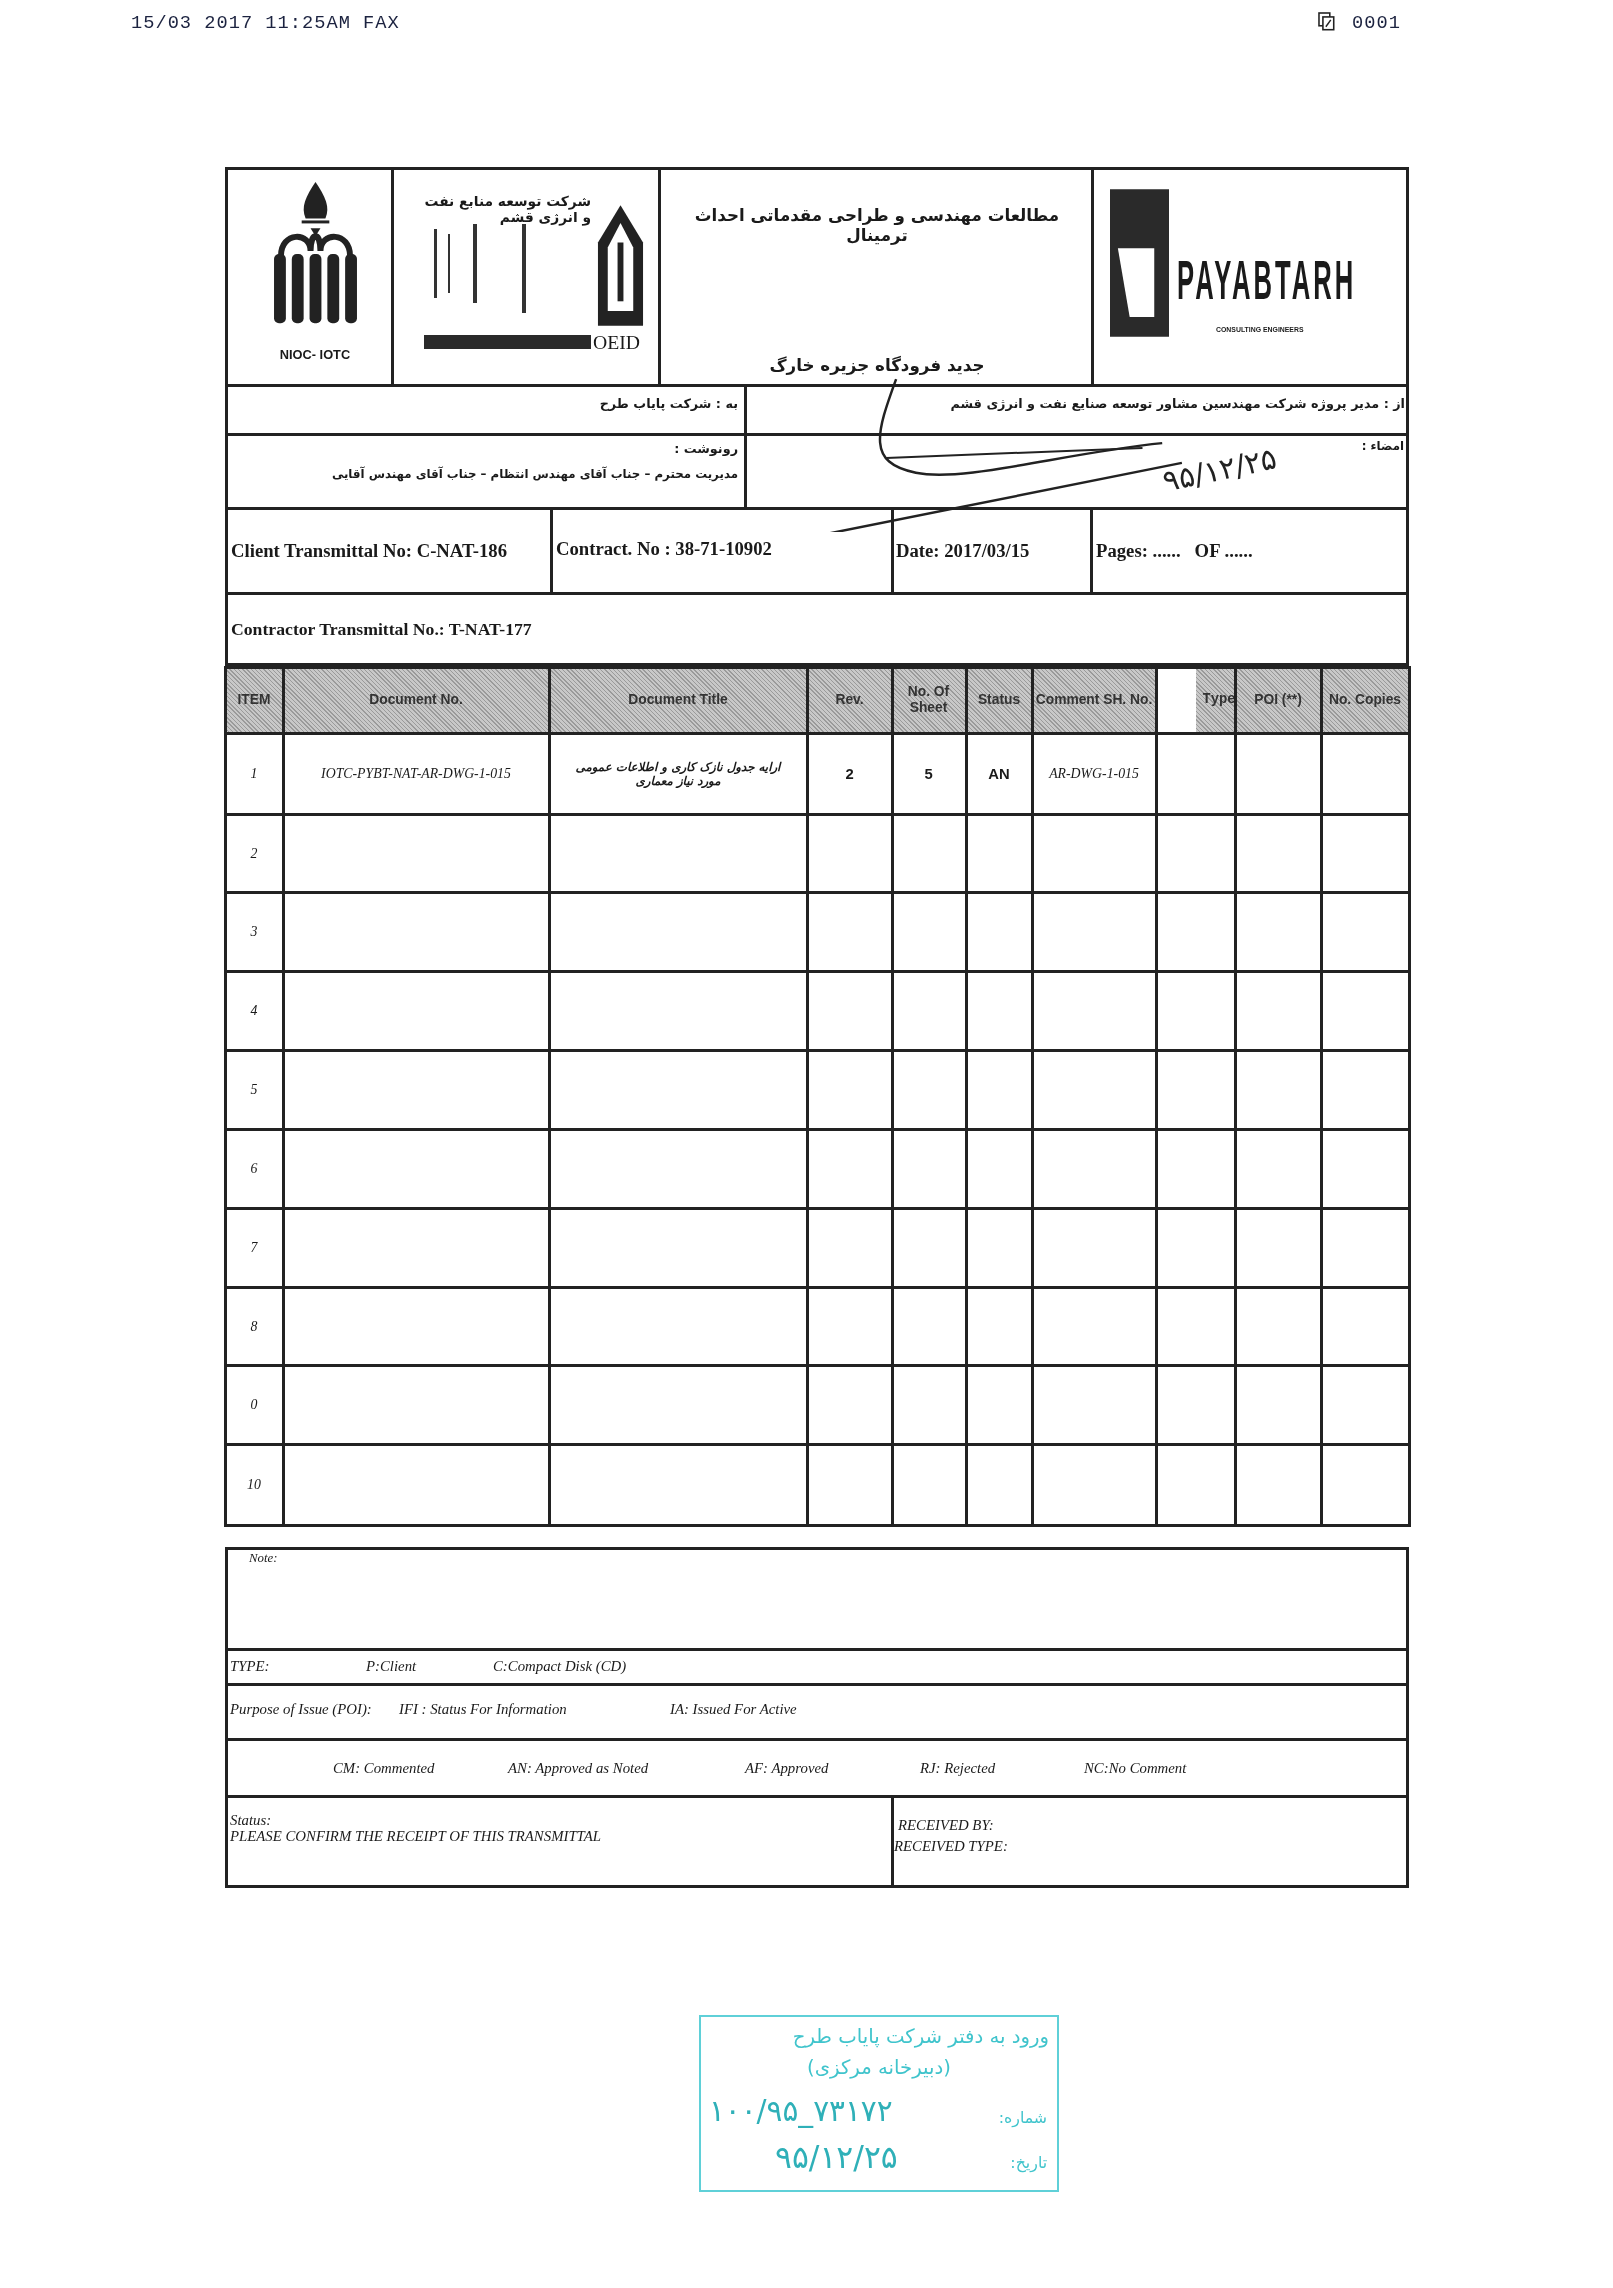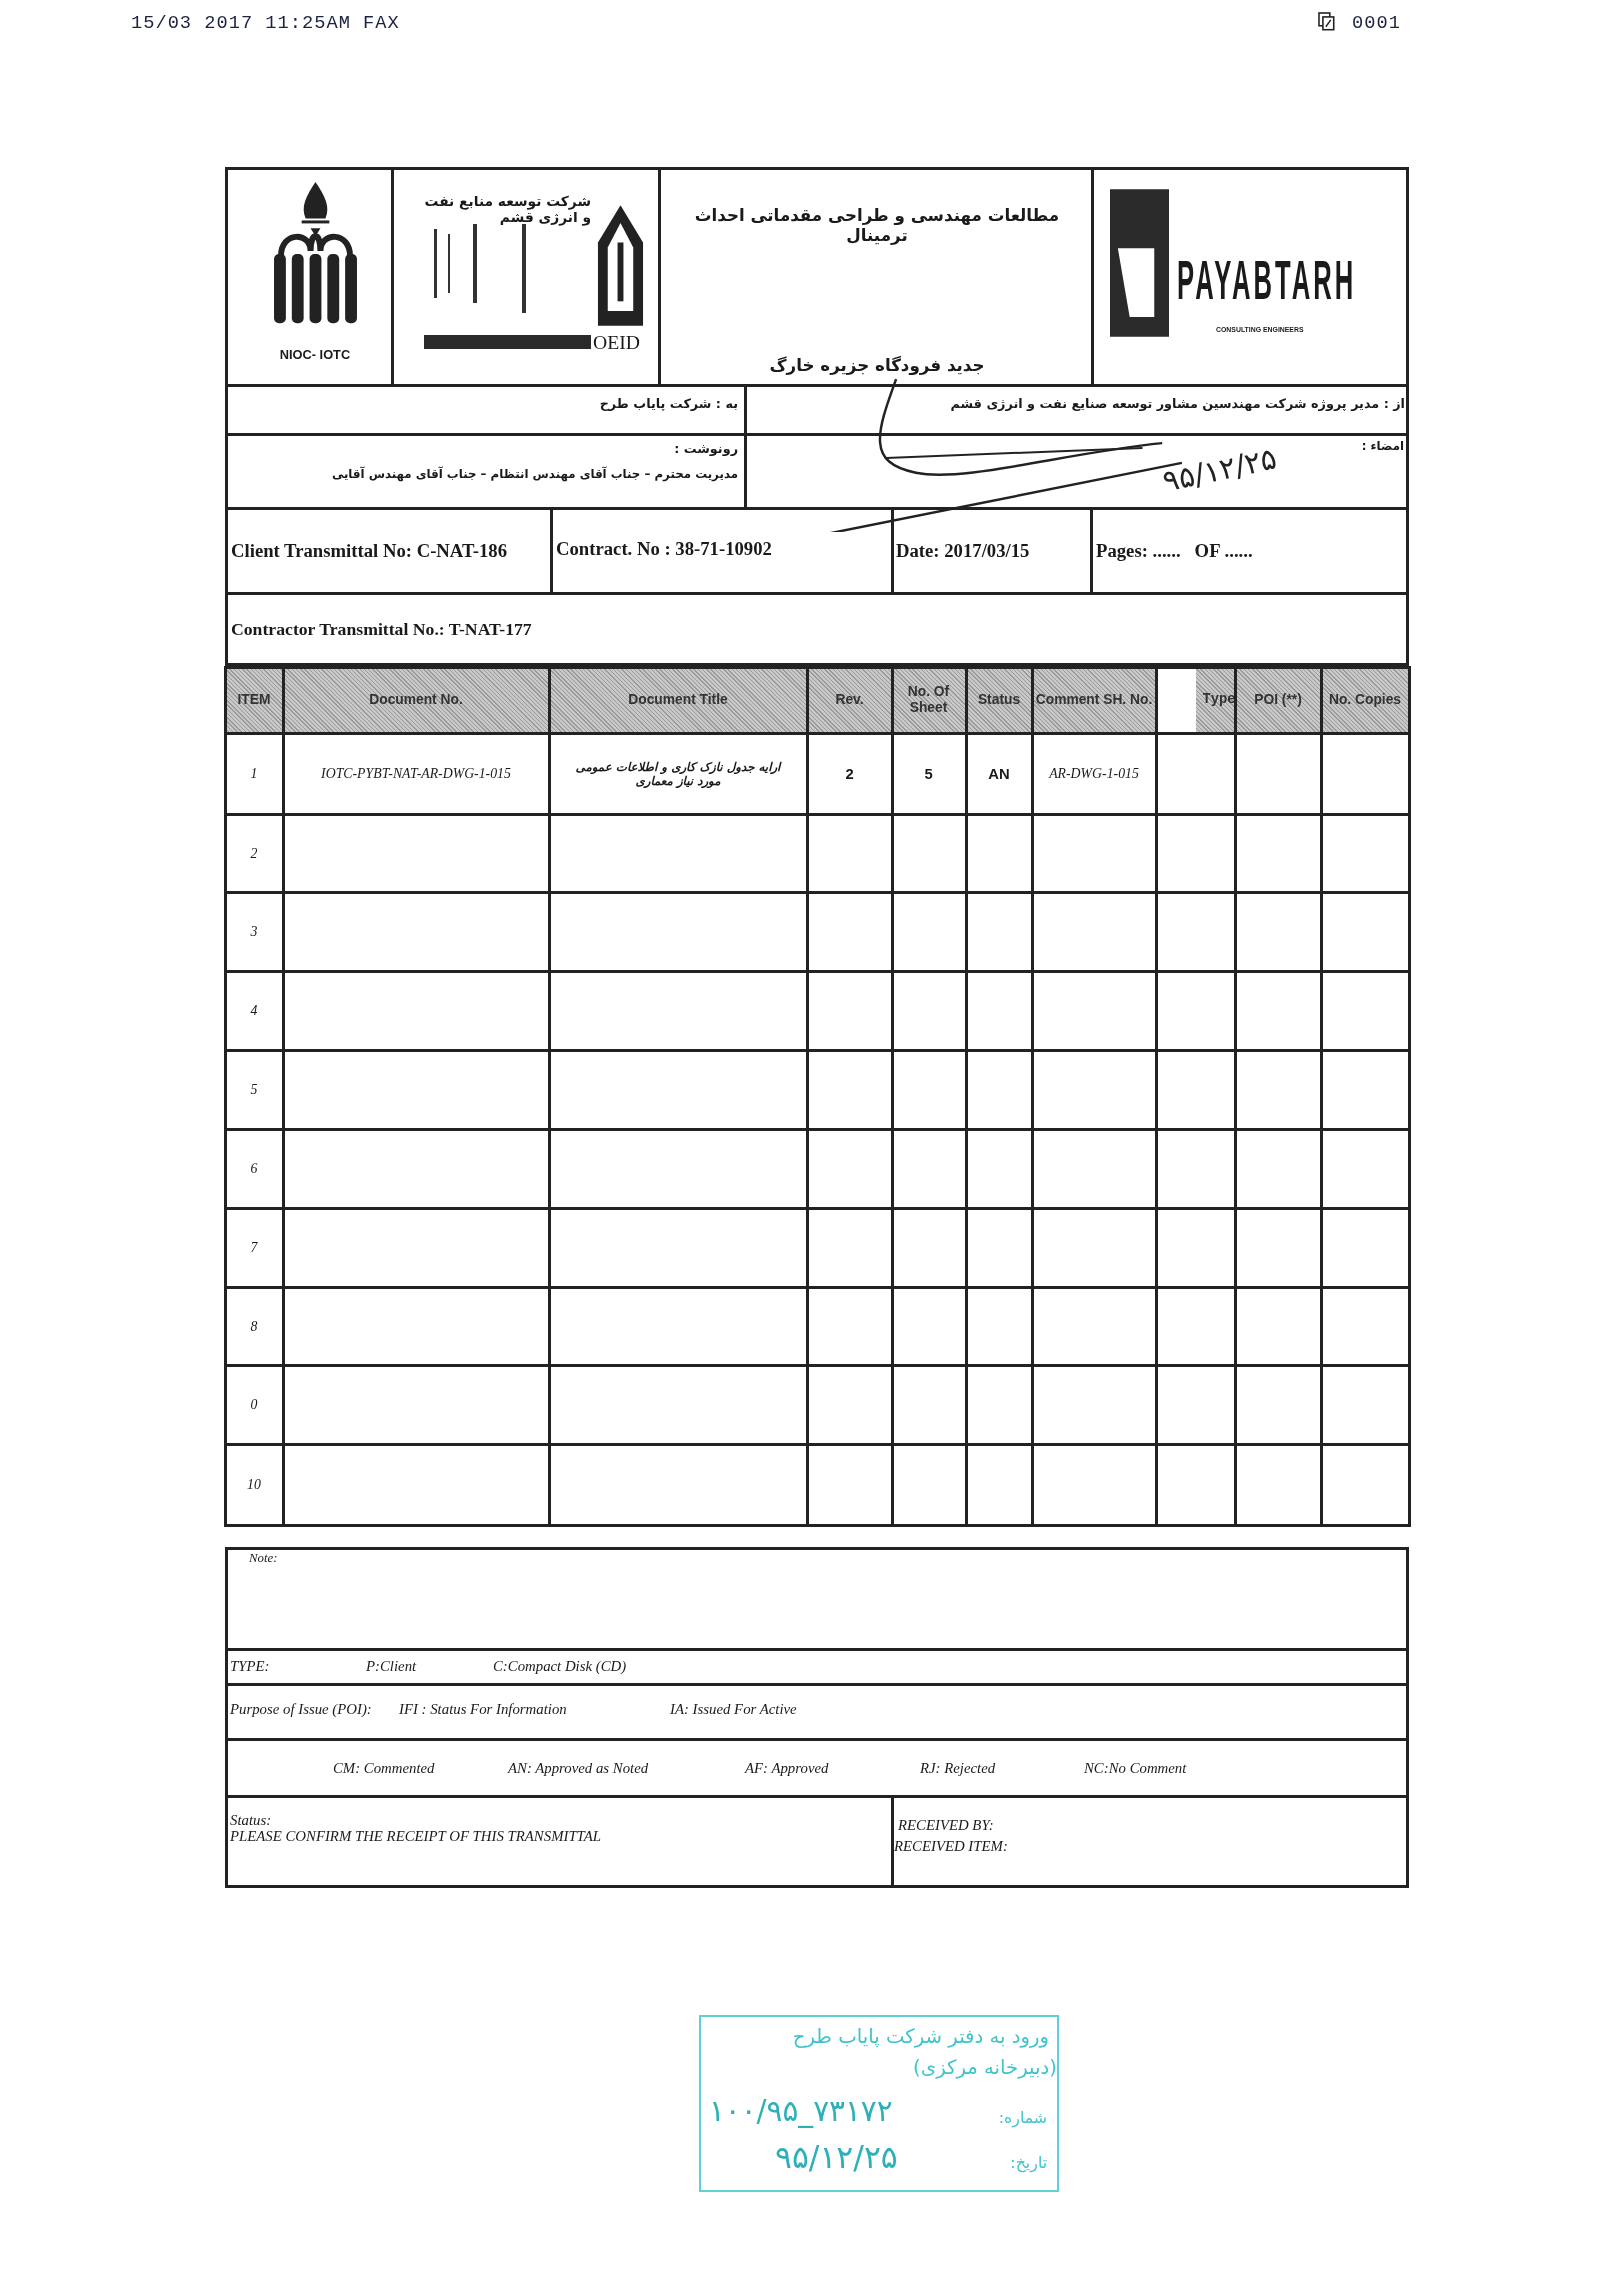--- a/index.html
+++ b/index.html
@@ -257,23 +257,23 @@
 <div class="abs ital" style="left:399px; top:1701px;">IFI : Status For Information</div>
 <div class="abs ital" style="left:670px; top:1701px;">IA: Issued For Active</div>
 <div class="abs ital" style="left:230px; top:1812px;">Status:</div>
 <div class="abs ital" style="left:333px; top:1760px;">CM: Commented</div>
 <div class="abs ital" style="left:508px; top:1760px;">AN: Approved as Noted</div>
 <div class="abs ital" style="left:745px; top:1760px;">AF: Approved</div>
 <div class="abs ital" style="left:920px; top:1760px;">RJ: Rejected</div>
 <div class="abs ital" style="left:1084px; top:1760px;">NC:No Comment</div>
 <div class="abs ital" style="left:230px; top:1828px;">PLEASE CONFIRM THE RECEIPT OF THIS TRANSMITTAL</div>
 <div class="abs ital" style="left:898px; top:1817px;">RECEIVED BY:</div>
-<div class="abs ital" style="left:894px; top:1838px;">RECEIVED ITEM:</div>
+<div class="abs ital" style="left:894px; top:1838px;">RECEIVED TYPE:</div>
 
 <div class="stamp">
   <div style="position:absolute; left:0; right:7.9px; top:7.9px; text-align:right; direction:rtl; font-size:19.7px;">ورود به دفتر شرکت پایاب طرح</div>
-  <div style="position:absolute; left:0; right:0; top:39px; direction:rtl; font-size:19.7px;">(دبیرخانه مرکزی)</div>
+  <div style="position:absolute; left:0; right:0; top:39px; text-align:center; direction:rtl; font-size:19.7px;">(دبیرخانه مرکزی)</div>
   <div style="position:absolute; right:9.9px; top:91px; direction:rtl; font-size:15.8px;">شماره:</div>
   <div style="position:absolute; left:7.9px; top:77px; font-size:29.6px; color:#2fb0b8;">۱۰۰/۹۵_۷۳۱۷۲</div>
   <div style="position:absolute; right:9.9px; top:136px; direction:rtl; font-size:15.8px;">تاریخ:</div>
   <div style="position:absolute; left:74px; top:122px; font-size:31.5px; color:#2fb0b8;">۹۵/۱۲/۲۵</div>
 </div>
 
 
 </body></html>

